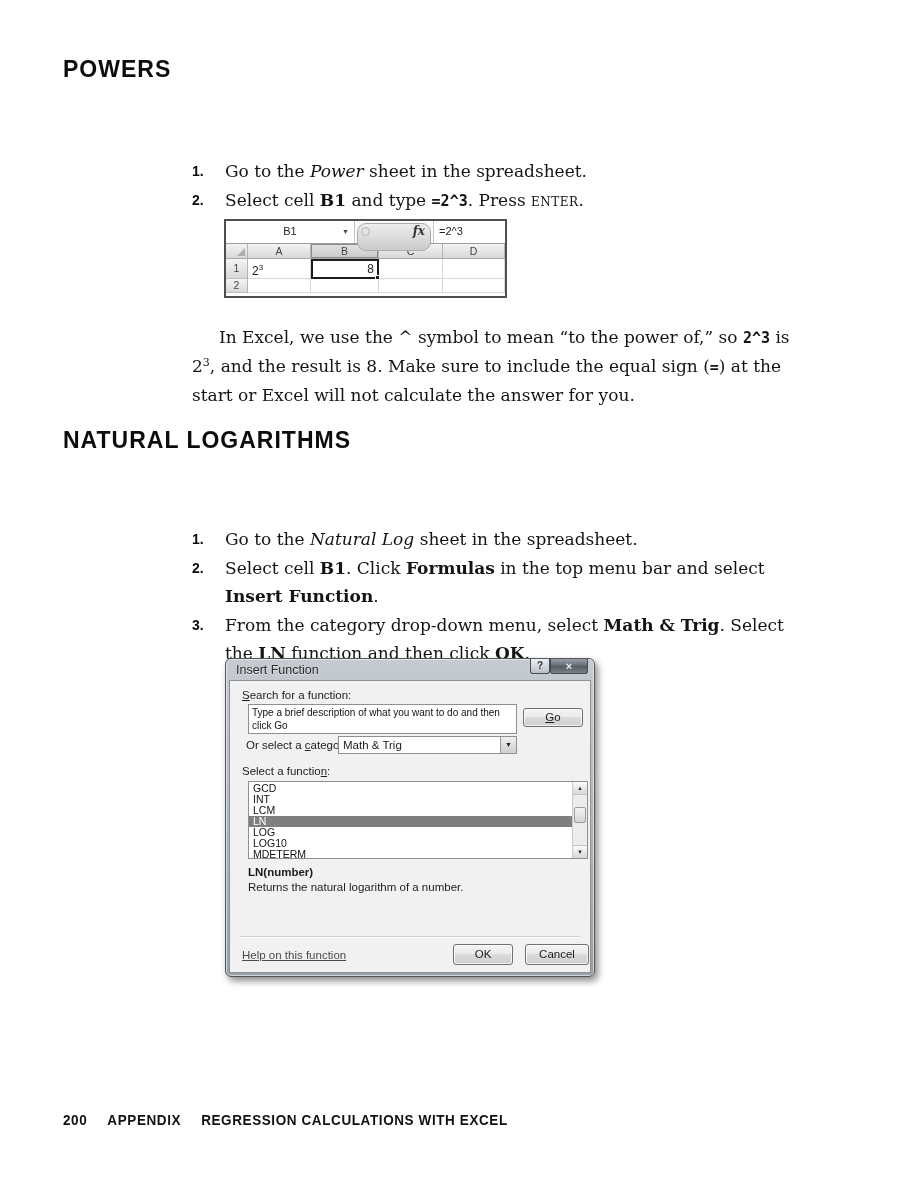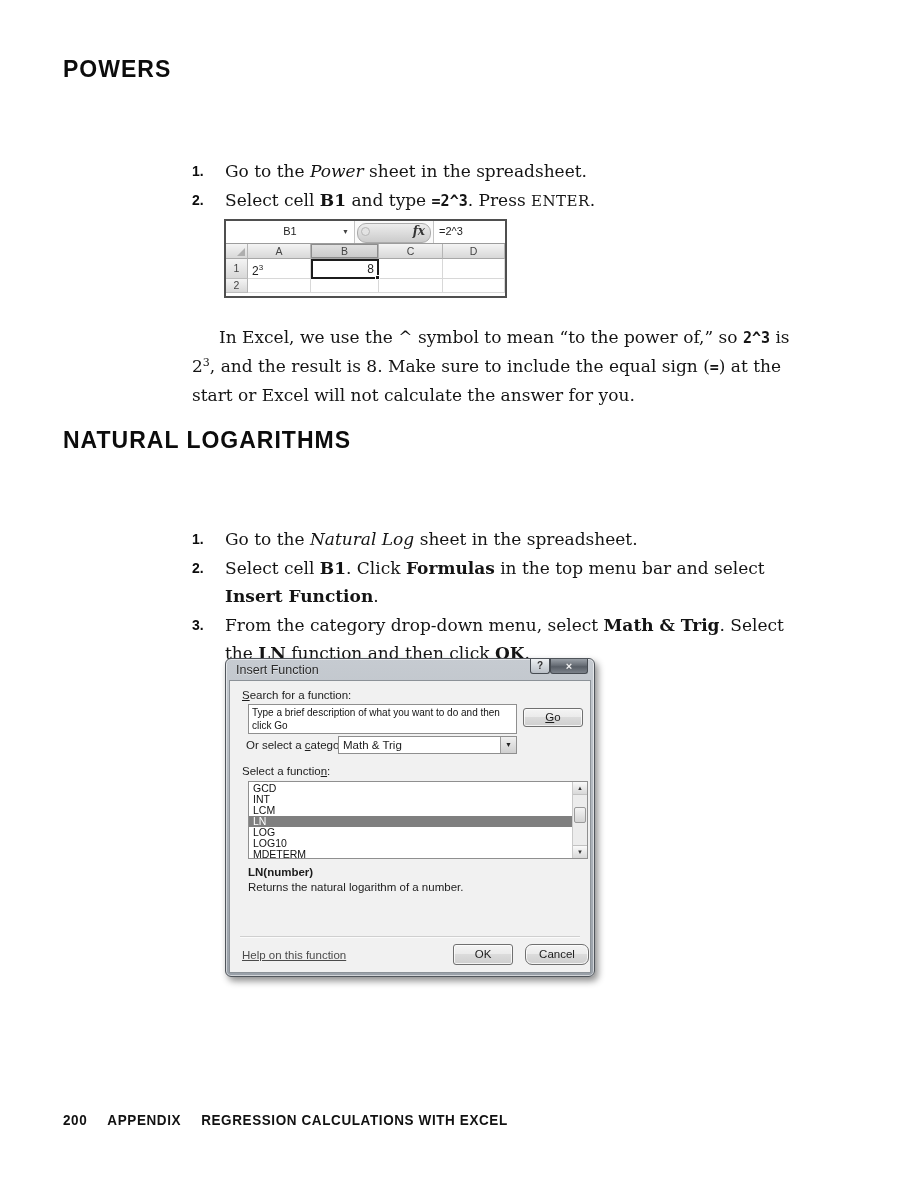--- a/index.html
+++ b/index.html
@@ -29,39 +29,39 @@
   .steps { position:absolute; left:192px; }
   .step { display:flex; font-size:17px; line-height:28px; margin-bottom:1px; }
   .step .num {
     flex:0 0 33px; font-family:"Liberation Sans",sans-serif;
     font-weight:700; font-size:14px; line-height:28px; color:#0c0c0c;
   }
   .step .txt { flex:1; }
   .b { font-weight:700; }
   .i { font-style:italic; }
   .mono { font-family:"DejaVu Sans Mono","Liberation Mono",monospace; font-weight:700; font-size:15px; }
-  .smallcaps { font-size:15px; letter-spacing:.5px;text-align:center; }
+  .smallcaps { font-size:12px; letter-spacing:.5px;text-align:center; }
   sup.s3 { font-size:11px; vertical-align:6px; line-height:0; }
   .indent { text-indent:27px; }
 
   
   .sheet {
     position:absolute; left:224px; top:219px; width:283px; height:79px;
     border:2px solid #4f4f4f; background:#fff;
     font-family:"Liberation Sans",sans-serif; font-size:11px; color:#222;
   }
   .fbar { display:flex; height:23px; border-bottom:1px solid #9c9c9c; background:#fafafa; }
   .namebox {
     position:relative; flex:0 0 129px; background:#fff;
     border-right:1px solid #c4c4c4; text-align:center; line-height:21px; font-size:11px;
   }
   .namebox .dd { position:absolute; right:5px; top:0; line-height:21px; font-size:7px; color:#444; }
   .pillwrap { flex:0 0 78px; padding:2px 2px; }
   .pill {
-    position:relative; height:20px; border-radius:9px;
+    position:relative; height:28px; border-radius:9px;
     background:linear-gradient(#ededed,#cbcbcb); border:1px solid #ababab;
   }
   .pill .circ {
     position:absolute; left:3px; top:3px; width:9px; height:9px; border-radius:50%;
     background:#e3e3e3; border:1px solid #b6b6b6;
   }
   .pill .fx {
     position:absolute; right:5px; top:0; line-height:15px;
     font-family:"DejaVu Serif",serif; font-style:italic; font-weight:700; font-size:12px; color:#333;
   }
@@ -149,21 +149,21 @@
   .sb { position:absolute; right:0; top:0; bottom:0; width:15px; background:#ececec; border-left:1px solid #c9c9c9; }
   .sb-arrow { position:absolute; left:0; width:14px; height:13px; background:linear-gradient(#fafafa,#d8d8d8); text-align:center; font-size:6px; line-height:13px; color:#333; }
   .sb-up { top:0; border-bottom:1px solid #c2c2c2; }
   .sb-down { bottom:0; border-top:1px solid #c2c2c2; }
   .sb-thumb { position:absolute; left:1px; top:25px; width:12px; height:16px; border:1px solid #9a9a9a; border-radius:2px; background:linear-gradient(#f4f4f4,#d4d4d4); }
   .sig { position:absolute; left:18px; top:185px; font-weight:700; font-size:11.5px; }
   .desc { position:absolute; left:18px; top:200px; font-size:11.5px; }
   .sep { position:absolute; left:10px; right:10px; top:255px; border-top:1px solid #cfcfcf; border-bottom:1px solid #fbfbfb; }
   .helplink { position:absolute; left:12px; top:268px; color:#4b4b4b; text-decoration:underline; font-size:11.5px; cursor:pointer; }
   .ok { left:223px; top:263px; width:60px; height:21px; line-height:19px; }
-  .cancel { left:295px; top:263px; width:64px; height:21px; line-height:19px;border-radius:7px; }
+  .cancel { left:295px; top:263px; width:64px; height:21px; line-height:19px; }
 </style>
 </head>
 <body>
 
 <div class="page">
 
   <div class="comic-h" style="top:55px;">POWERS</div>
 
 
   <div class="steps" style="top:157px; width:622px;">

